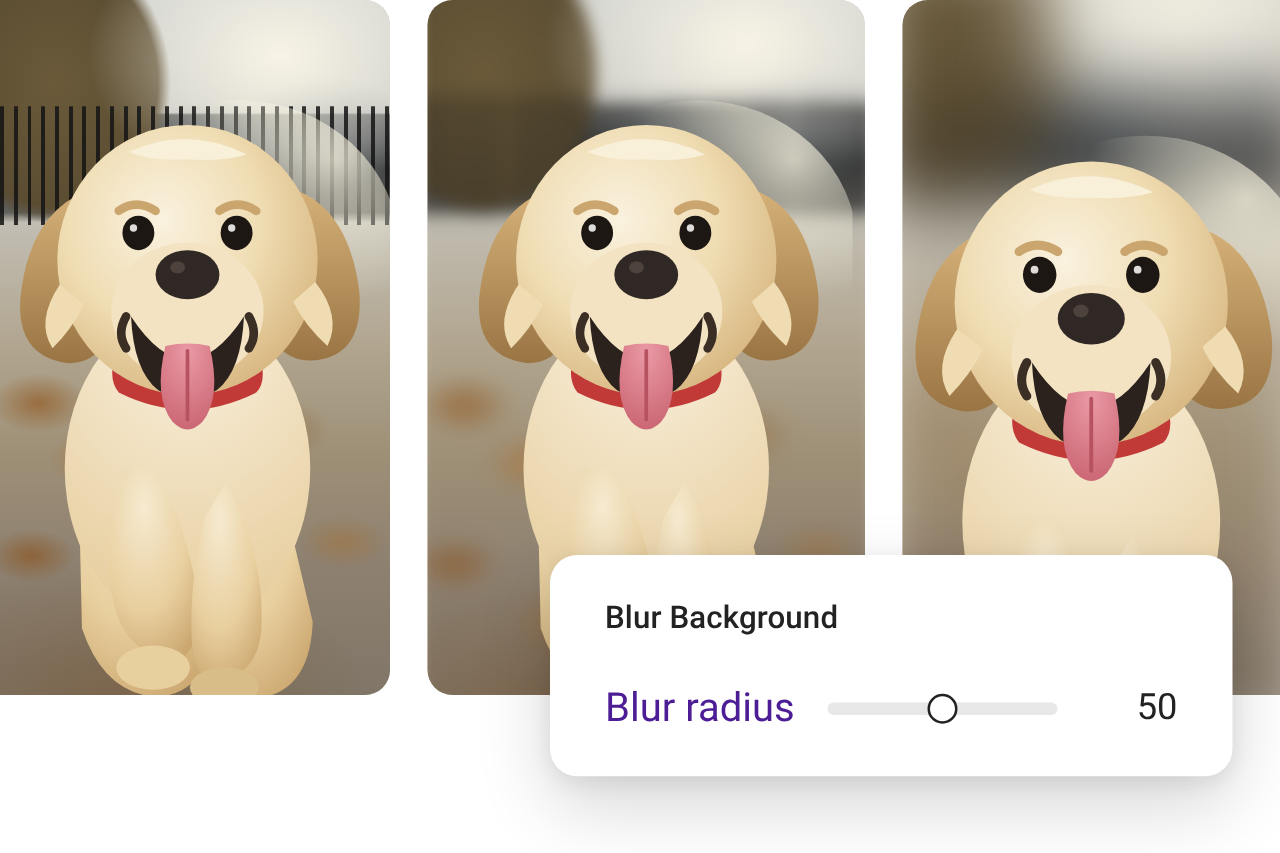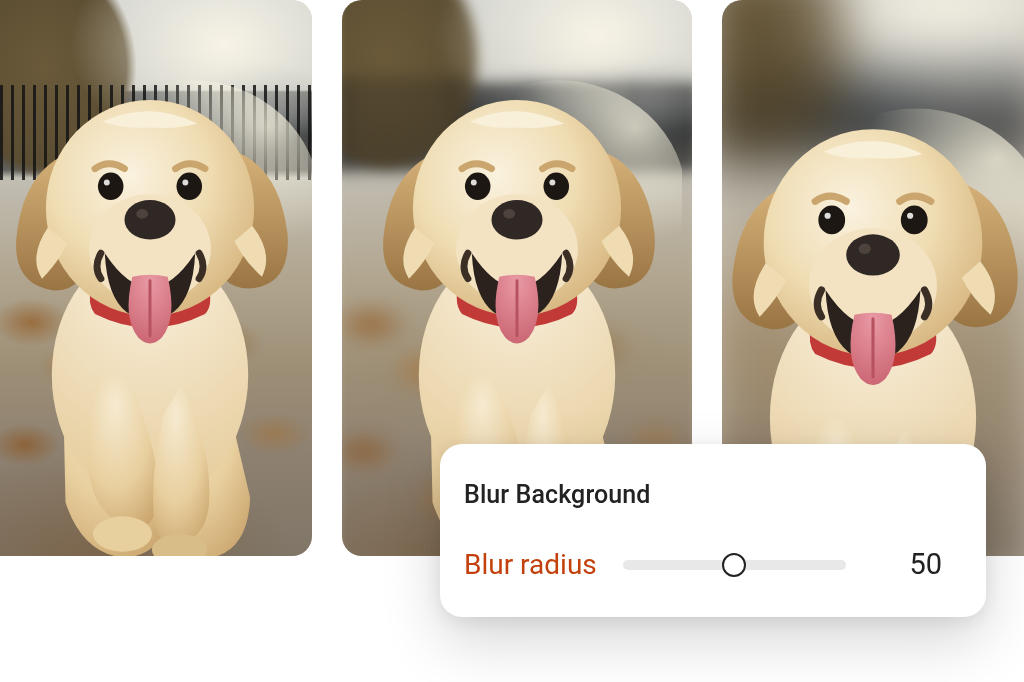--- a/index.html
+++ b/index.html
@@ -88,38 +88,38 @@
   .tile.last  .dog { left: 50%; bottom: -60px; transform: translateX(-50%) scale(1.05); }
 
   
   .panel {
     position: absolute;
     left: 440px;
     top: 444px;
     width: 546px;
     background: #ffffff;
     border-radius: 22px;
-    padding: 36px 44px 36px 24px;
+    padding: 36px 44px 36px 44px;
     box-shadow: 0 24px 60px rgba(0,0,0,0.16), 0 4px 18px rgba(0,0,0,0.08);
   }
   .panel-title {
     font-size: 25px;
     font-weight: 500;
     color: #222;
     letter-spacing: 0.1px;
     margin-bottom: 38px;
   }
   .row {
     display: flex;
     align-items: center;
     gap: 26px;
   }
   .row-label {
-    font-size: 28px;
-    color: #c2410c;
+    font-size: 32px;
+    color: #4c1d95;
     flex: 0 0 auto;
   }
   .slider {
     position: relative;
     flex: 1 1 auto;
     height: 24px;
     margin-top: 2px;
     margin-right: 26px;
     cursor: pointer;
   }

